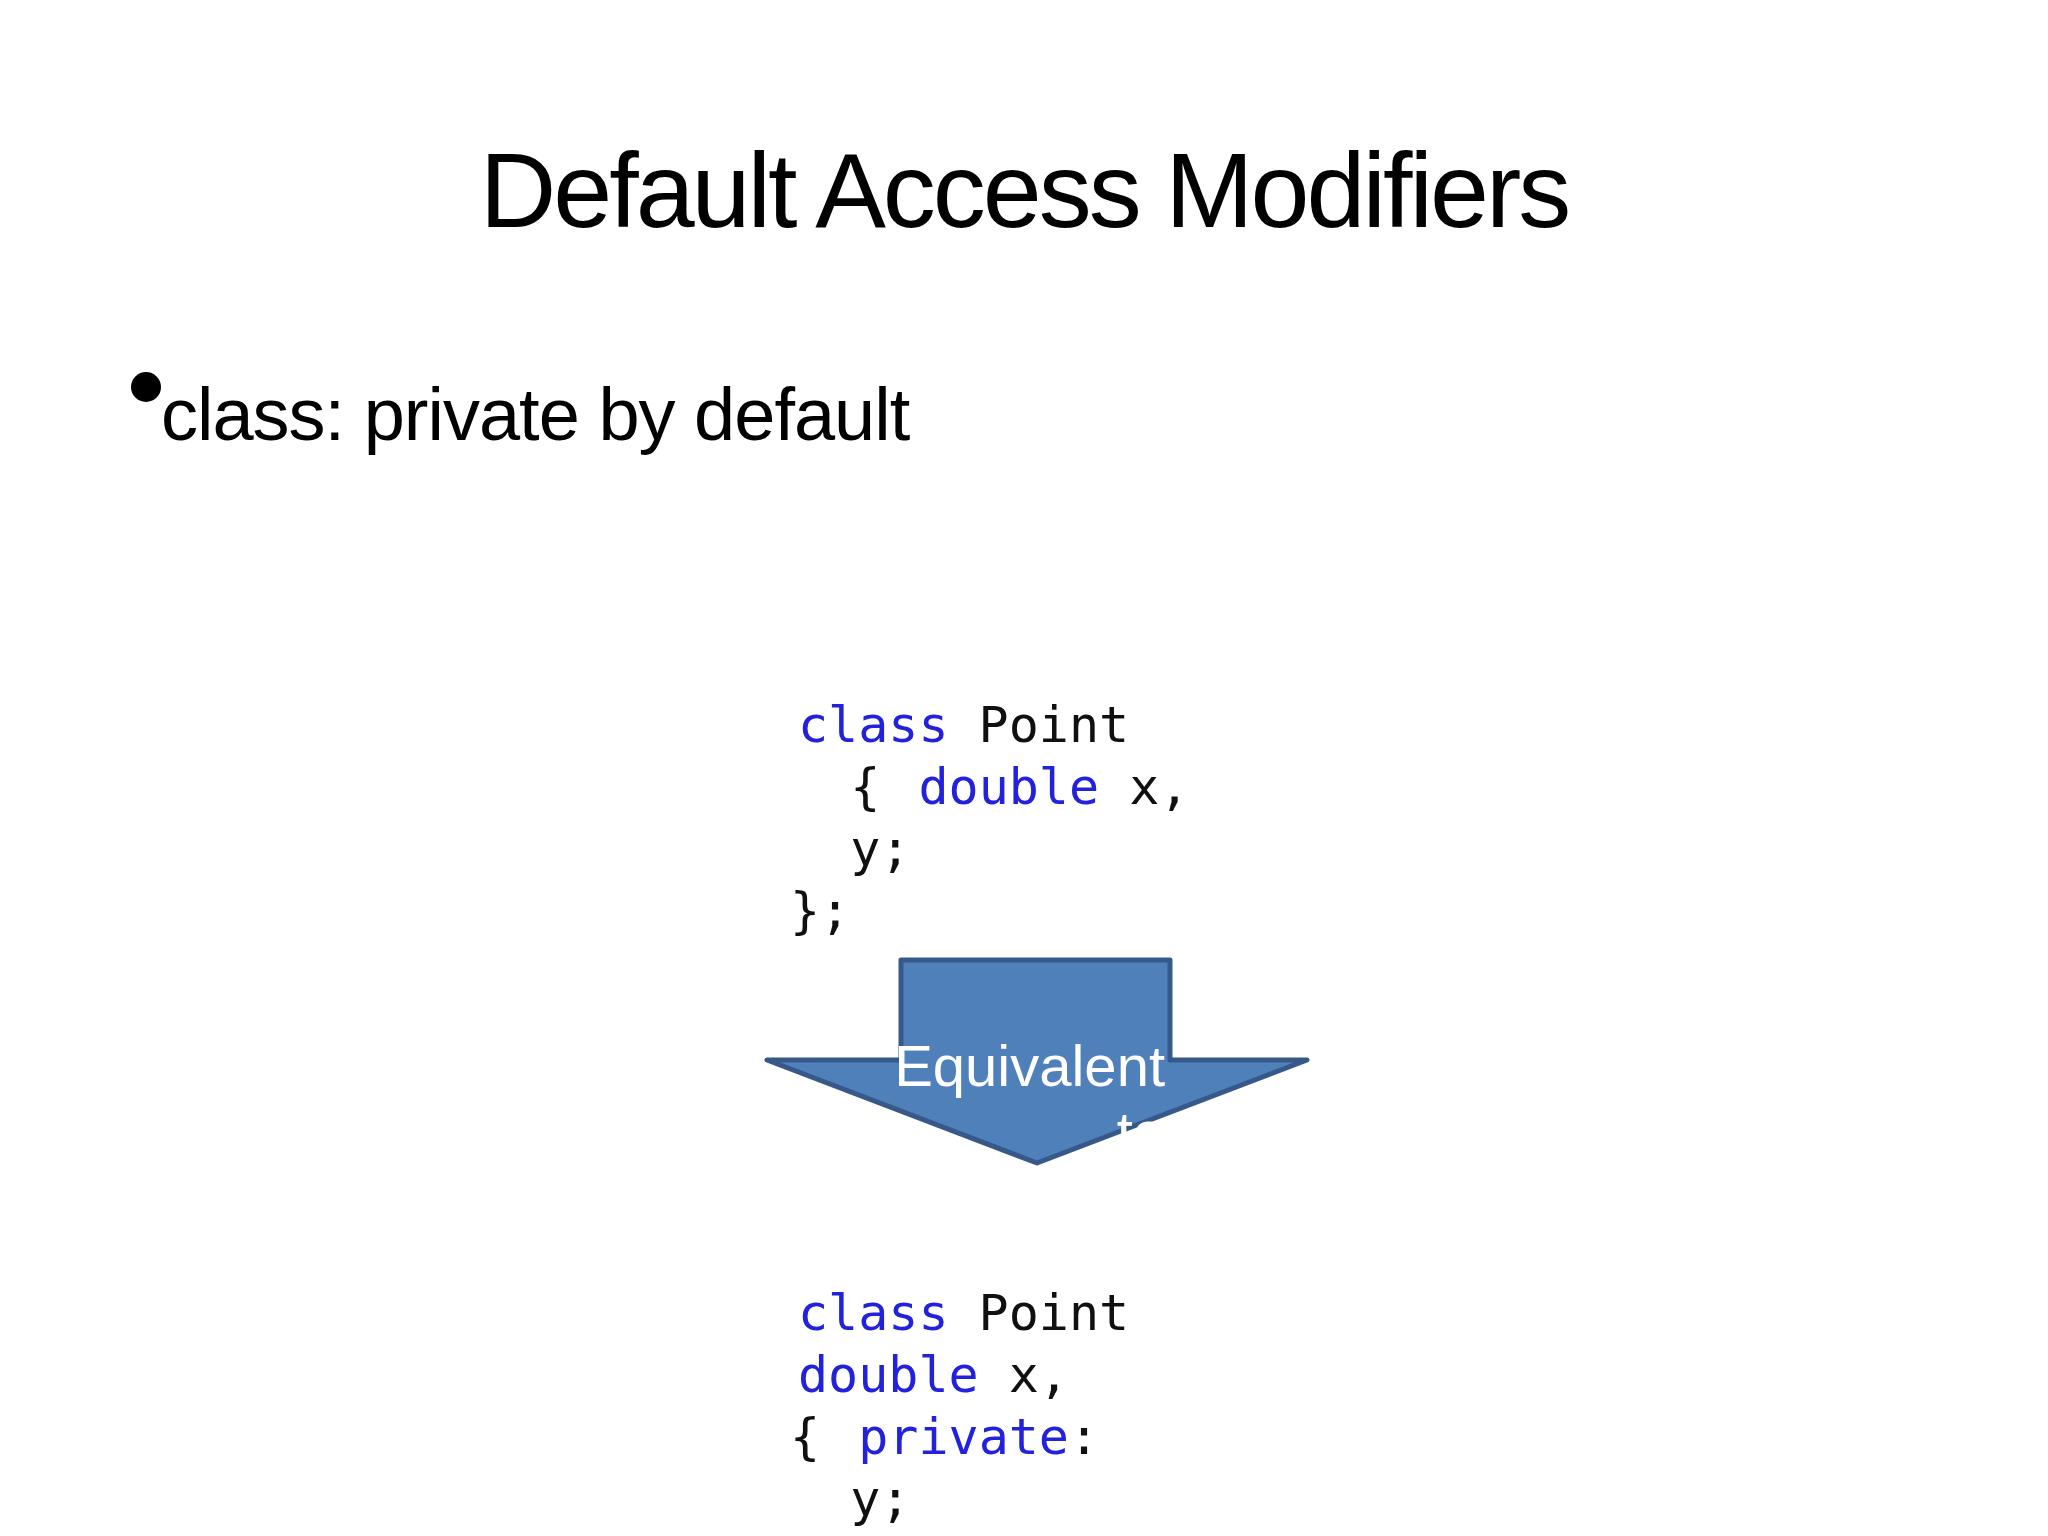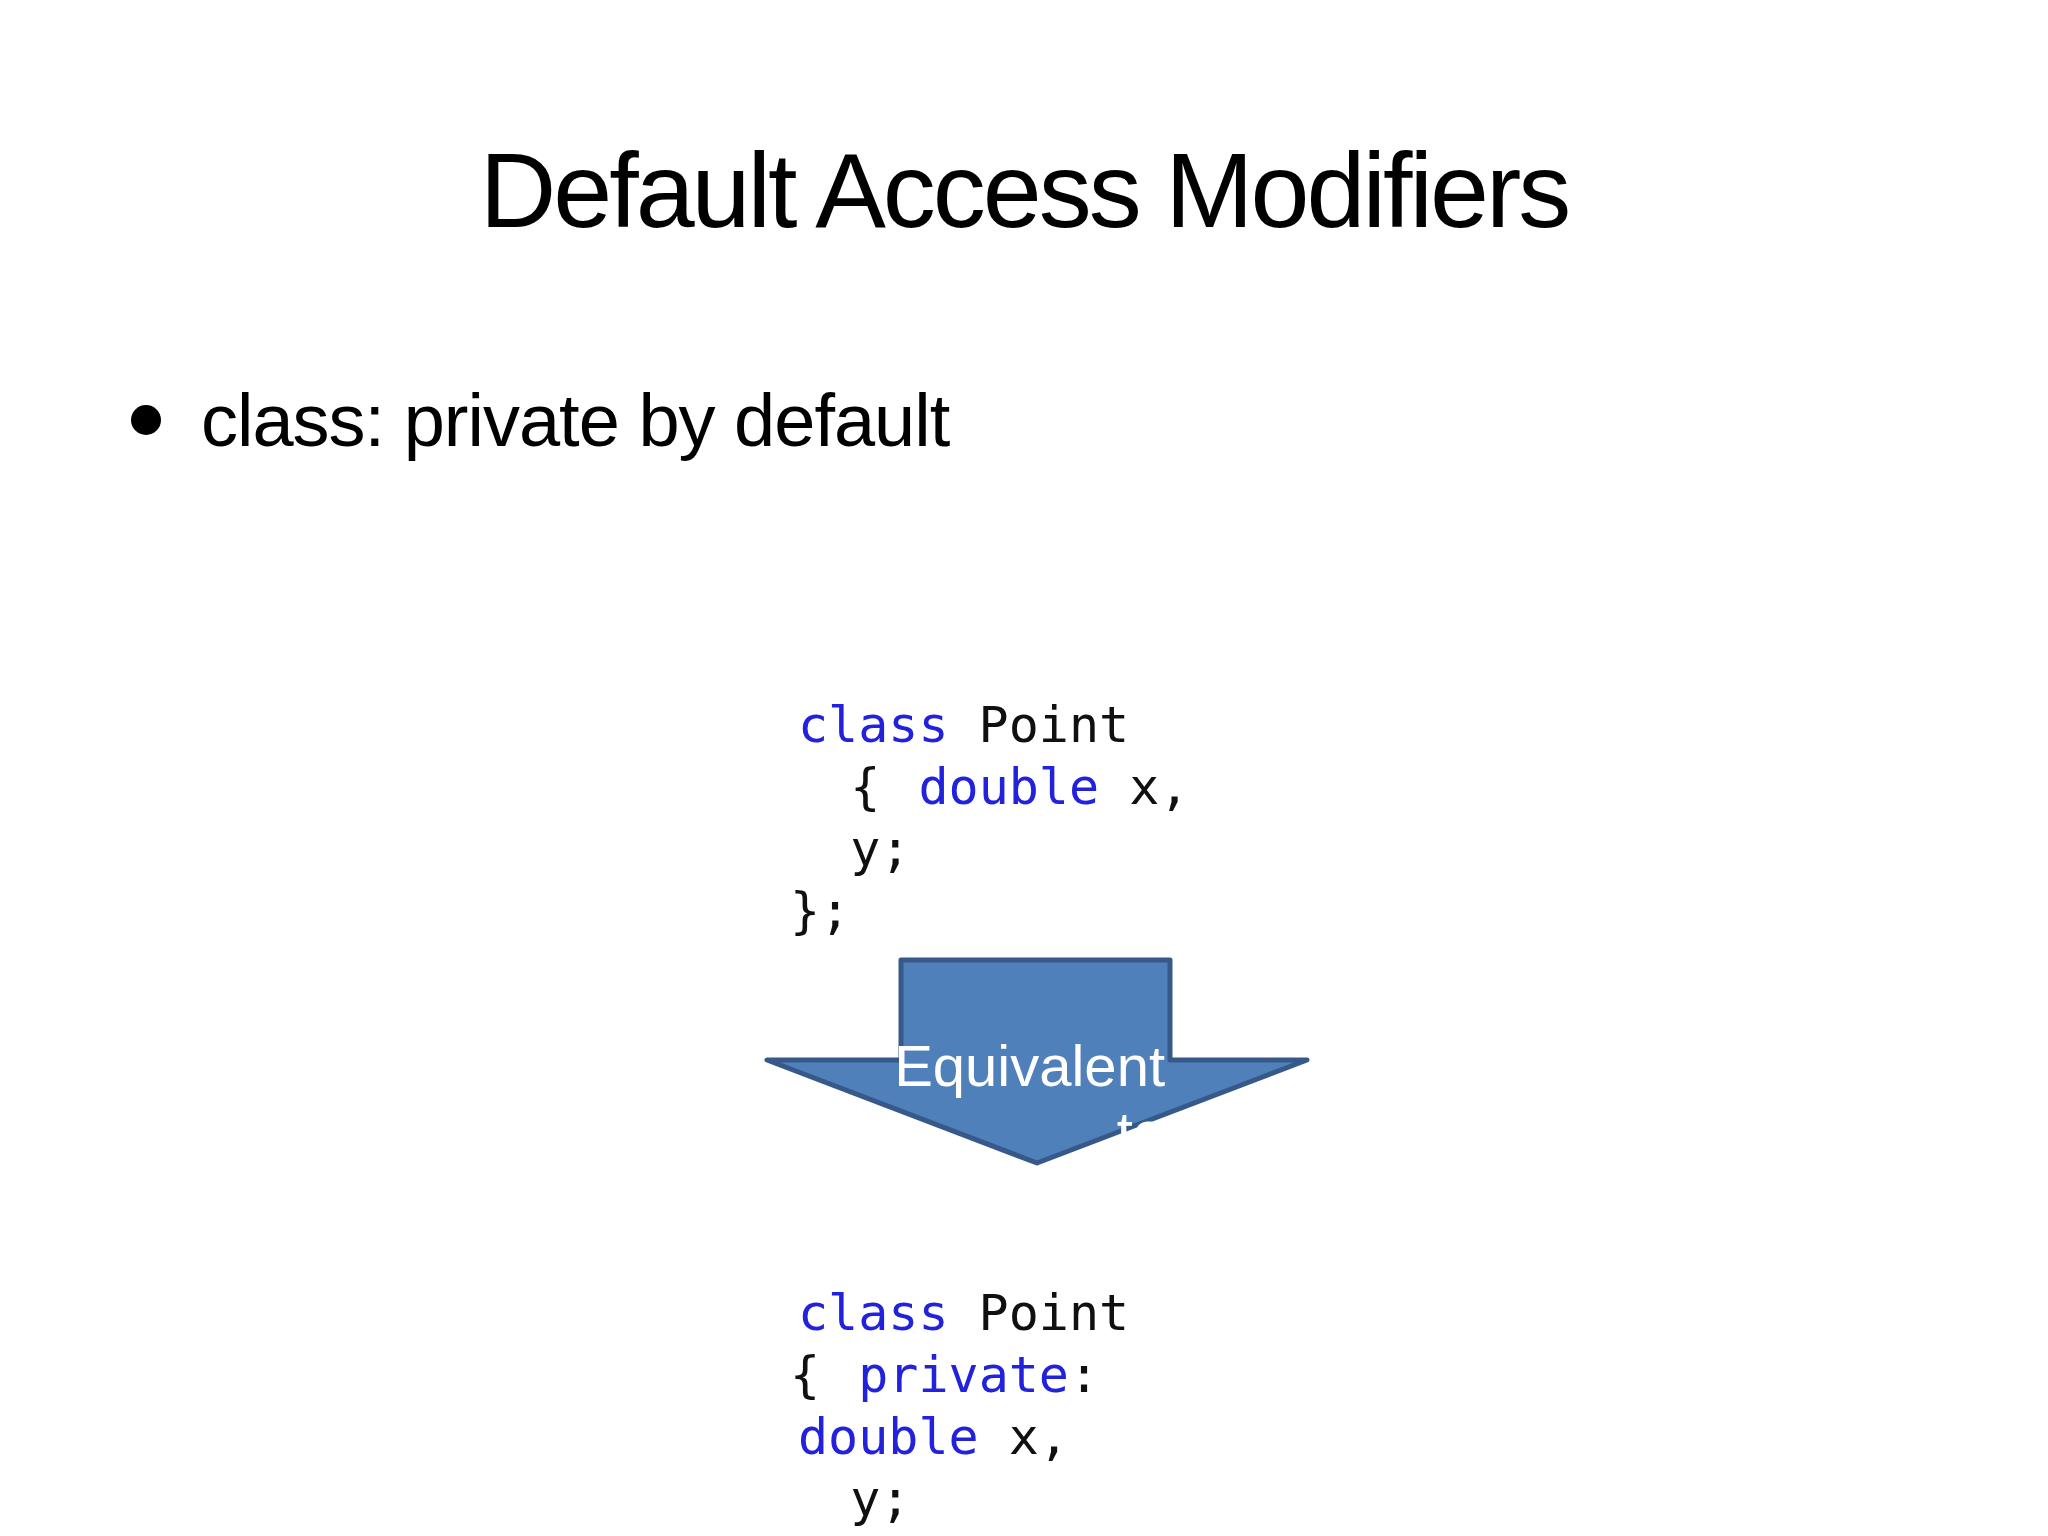--- a/index.html
+++ b/index.html
@@ -27,22 +27,21 @@
     color: var(--text-color, #000);
     white-space: nowrap;
   }
 
   .bullet-row {
     position: absolute;
     left: 131px;
     top: 372px;
     height: 96px;
     display: flex;
-    align-items: center;
-    gap: 40px;
+    align-items: flex-start;
   }
   .bullet-dot {
     width: 30px;
     height: 30px;
     border-radius: 50%;
     background: var(--text-color, #000);
     flex: 0 0 auto;
   }
   .bullet-text {
     font-size: 74px;
@@ -97,15 +96,15 @@
   </div>
 
   <pre class="code code-before"><div><span class="keyword">class</span><span class="plain"> Point</span></div><div><span class="plain">  { </span><span class="keyword">double</span><span class="plain"> x,</span></div><div><span class="plain">  y;</span></div><div><span class="plain">};</span></div></pre>
 
   <svg class="arrow-svg" viewBox="0 0 560 222" xmlns="http://www.w3.org/2000/svg">
     <polygon points="141,10 410,10 410,110 547,110 277,213 7,110 141,110" fill="#5080B9" stroke="#36598A" stroke-width="5" stroke-linejoin="round"></polygon>
   </svg>
 
   <div class="arrow-label">Equivalent to</div>
 
-  <pre class="code code-after"><div><span class="keyword">class</span><span class="plain"> Point</span></div><div><span class="plain">{ </span><span class="keyword">private</span><span class="plain">:</span></div><div><span class="keyword">double</span><span class="plain"> x,</span></div><div><span class="plain">  y;</span></div></pre>
+  <pre class="code code-after"><div><span class="keyword">class</span><span class="plain"> Point</span></div><div><span class="keyword">double</span><span class="plain"> x,</span></div><div><span class="plain">{ </span><span class="keyword">private</span><span class="plain">:</span></div><div><span class="plain">  y;</span></div></pre>
 
 </div>
 
 </body></html>

